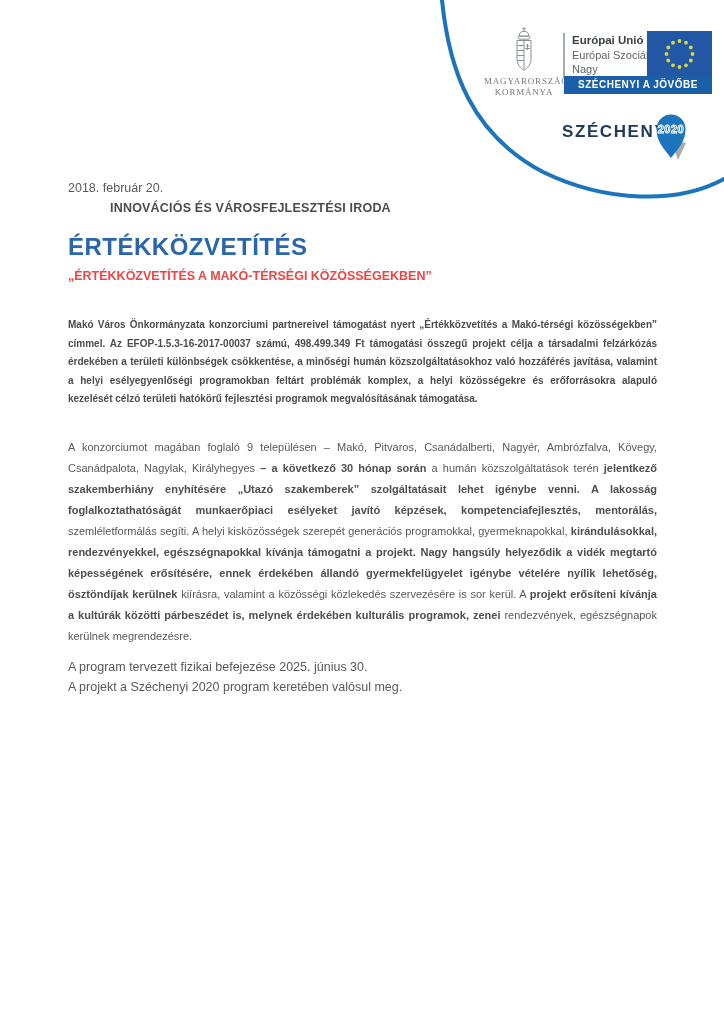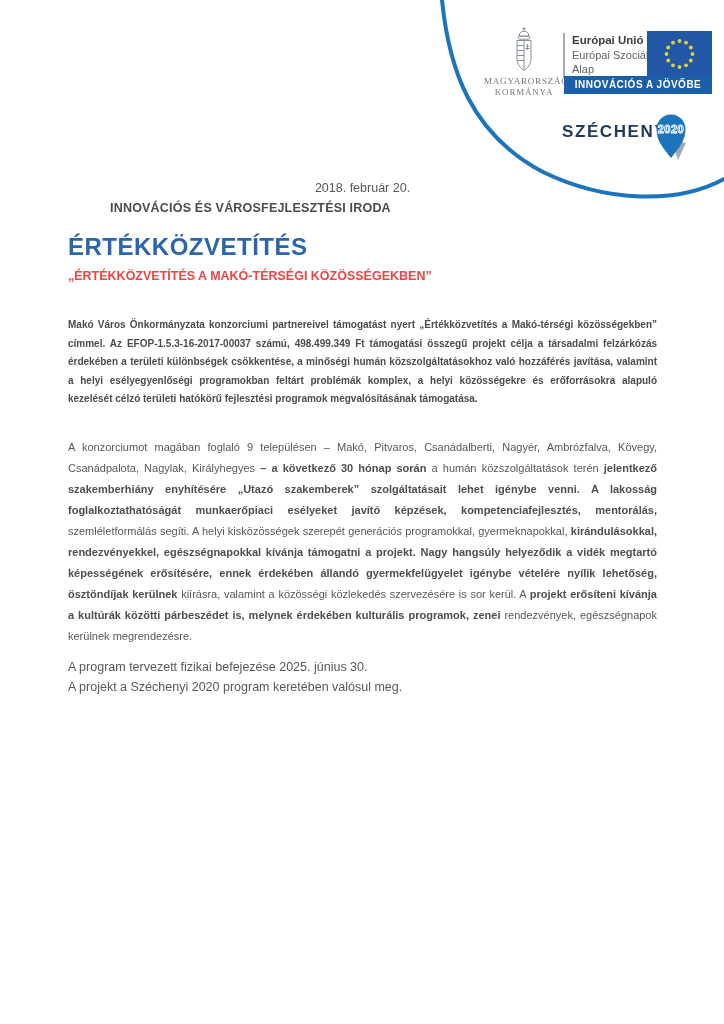--- a/index.html
+++ b/index.html
@@ -26,21 +26,21 @@
     color:#ffffff;font-weight:bold;font-size:10px;letter-spacing:0.5px;
     text-align:center;line-height:18px;
   }
   .szechenyi-name{
     position:absolute;left:562px;top:122px;
     font-size:17px;font-weight:bold;letter-spacing:1.6px;color:#21395c;
   }
   .szechenyi-pin{position:absolute;left:655px;top:108px;}
   
   .doc{position:absolute;left:68px;top:178px;width:589px;color:#57585a;font-size:12.5px;}
-  .meta-line{line-height:20px;text-align:center;}
+  .meta-line{line-height:20px;}
   .dept-line{line-height:20px;font-weight:bold;color:#4a4b4d;letter-spacing:0.2px;padding-left:42px;}
   .doc-title{
     margin-top:16px;font-size:24px;line-height:26px;font-weight:bold;
     color:#2a65ae;letter-spacing:0.5px;
   }
   .doc-subtitle{margin-top:7px;font-size:12.5px;line-height:18px;font-weight:bold;color:#ef4444;}
   .lead{
     margin-top:31px;font-size:10px;line-height:18.6px;font-weight:bold;
     color:#4b4c4e;text-align:justify;
   }
@@ -71,21 +71,21 @@
     </svg>
     <div class="gov-name">MAGYARORSZÁG</div>
     <div class="gov-name">KORMÁNYA</div>
   </div>
 
   <div class="logo-divider"></div>
 
   <div class="eu-text">
     <div class="eu-title">Európai Unió</div>
     <div class="eu-sub">Európai Szociális</div>
-    <div class="eu-sub">Alap</div>
+    <div class="eu-sub">Nagy</div>
   </div>
 
   <div class="eu-flag">
     <svg width="65" height="46" viewBox="0 0 65 46" aria-hidden="true">
       <g fill="#ded53a">
         <circle cx="32.5" cy="10" r="1.9"></circle>
           <circle cx="39" cy="11.7" r="1.9"></circle>
         <circle cx="43.8" cy="16.5" r="1.9"></circle>
           <circle cx="45.5" cy="23" r="1.9"></circle>
         <circle cx="43.8" cy="29.5" r="1.9"></circle>
@@ -93,21 +93,21 @@
         <circle cx="32.5" cy="36" r="1.9"></circle>
           <circle cx="26" cy="34.3" r="1.9"></circle>
         <circle cx="21.2" cy="29.5" r="1.9"></circle>
           <circle cx="19.5" cy="23" r="1.9"></circle>
         <circle cx="21.2" cy="16.5" r="1.9"></circle>
           <circle cx="26" cy="11.7" r="1.9"></circle>
       </g>
     </svg>
   </div>
 
-  <div class="invest-badge">INNOVÁCIÓS A JÖVŐBE</div>
+  <div class="invest-badge">SZÉCHENYI A JÖVŐBE</div>
 
   <div class="szechenyi-name">SZÉCHENYI</div>
   <svg class="szechenyi-pin" width="34" height="54" viewBox="0 0 34 54" aria-hidden="true">
     <polygon points="16,32 31,35 23,52" fill="#a7abb0"></polygon>
     <path d="M16,50 C8.5,40 1.5,33.5 1.5,21 A14.5,14.5 0 1 1 30.5,21 C30.5,33.5 23.5,40 16,50 Z" fill="#1b74bc"></path>
     <text x="16" y="25" text-anchor="middle" font-family="Liberation Sans, sans-serif" font-size="11" font-weight="bold" letter-spacing="0.5" fill="none" stroke="#ffffff" stroke-width="0.9">2020</text>
   </svg>
 
   <div class="doc">
     <div class="meta-line">2018. február 20.</div>

